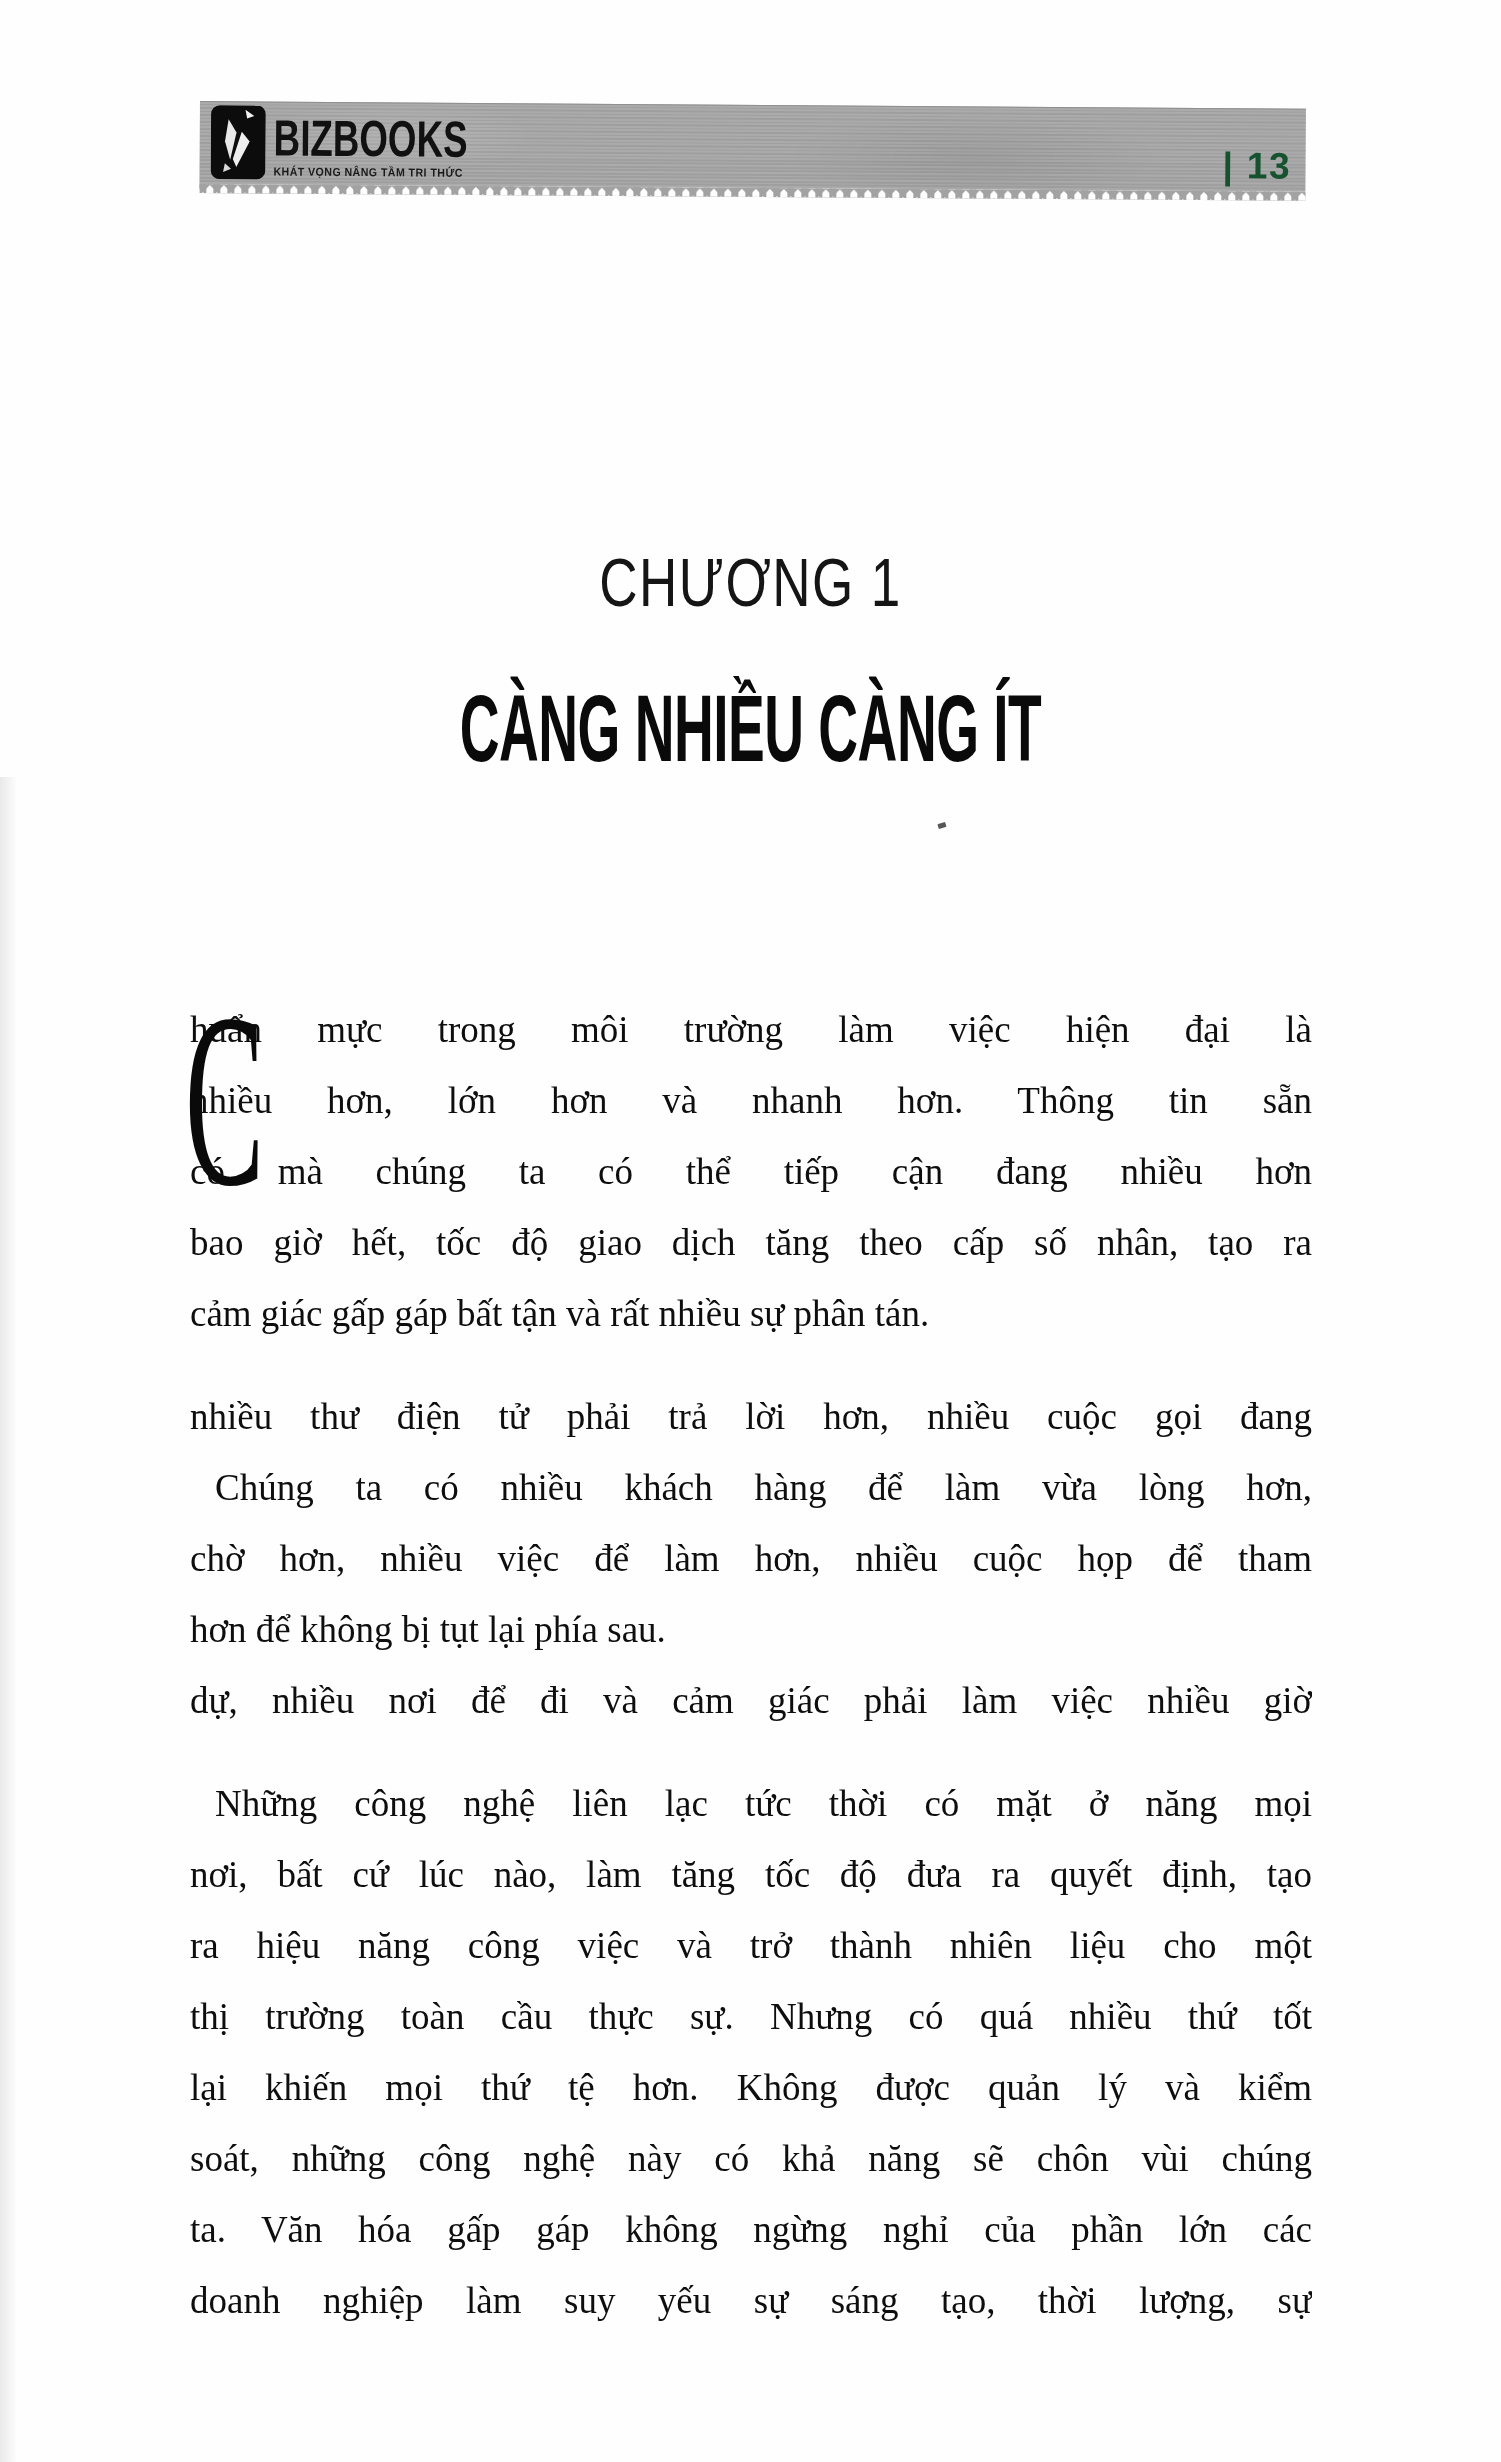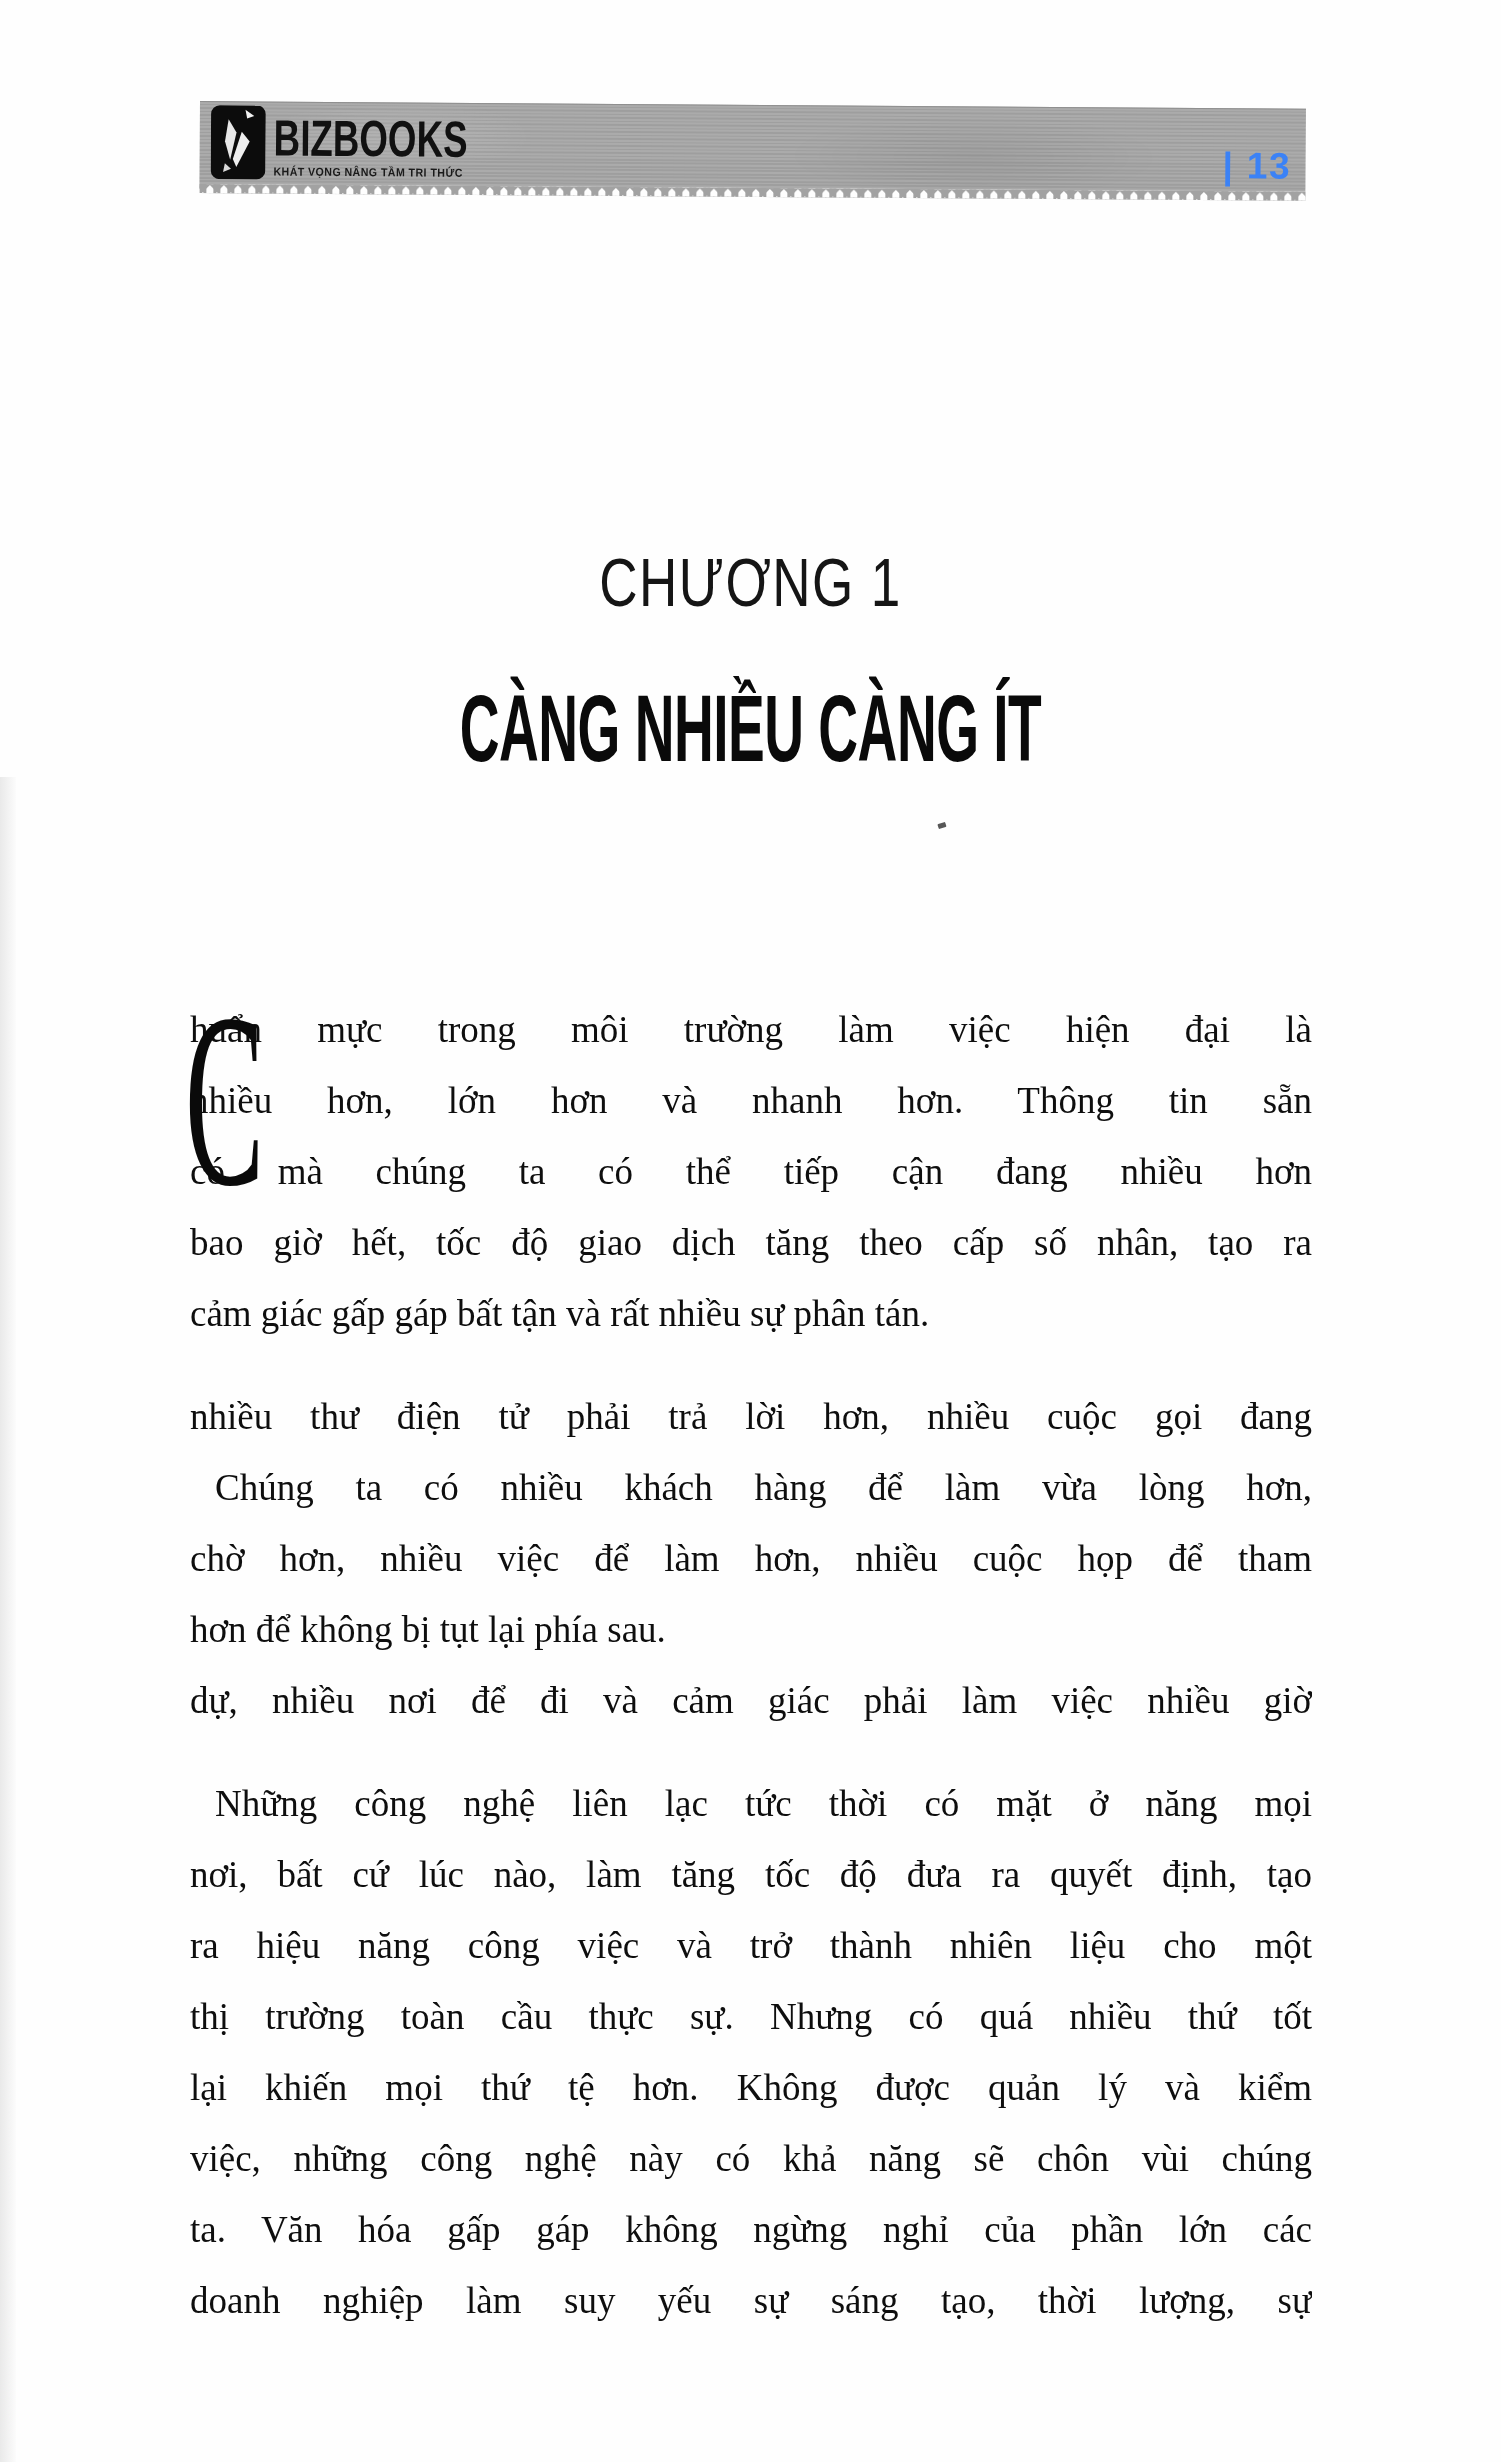--- a/index.html
+++ b/index.html
@@ -47,21 +47,21 @@
     transform:scaleX(.72); transform-origin:left top;
   }
   .logo-tagline {
     margin-top:2.6px; font-size:11.5px; font-weight:bold; letter-spacing:0.5px;
     white-space:nowrap; transform:scaleX(.92); transform-origin:left top;
     color:#1a1a1a;
   }
   .page-number {
     position:absolute; right:14px; top:37px;
     font-family:"Liberation Sans","DejaVu Sans",sans-serif;
-    font-weight:bold; font-size:37px; color:#3b82f6; letter-spacing:1.8px;
+    font-weight:bold; font-size:37px; color:#14532d; letter-spacing:1.8px;
     white-space:nowrap;
   }
 
   
   .kicker {
     position:absolute; top:548px; left:0; width:100%;
     text-align:center;
     font-family:"Liberation Sans","DejaVu Sans",sans-serif;
     font-size:68px; font-weight:normal; letter-spacing:1.8px; line-height:1;
     transform:scaleX(.78); color:#151515; white-space:nowrap;
@@ -151,21 +151,21 @@
           <div class="line j">dự, nhiều nơi để đi và cảm giác phải làm việc nhiều giờ</div>
         </div>
     </div>
     <div class="para">
       <div>
           <div class="line j indent">Những công nghệ liên lạc tức thời có mặt ở năng mọi</div>
           <div class="line j">nơi, bất cứ lúc nào, làm tăng tốc độ đưa ra quyết định, tạo</div>
           <div class="line j">ra hiệu năng công việc và trở thành nhiên liệu cho một</div>
           <div class="line j">thị trường toàn cầu thực sự. Nhưng có quá nhiều thứ tốt</div>
           <div class="line j">lại khiến mọi thứ tệ hơn. Không được quản lý và kiểm</div>
-          <div class="line j">việc, những công nghệ này có khả năng sẽ chôn vùi chúng</div>
+          <div class="line j">soát, những công nghệ này có khả năng sẽ chôn vùi chúng</div>
           <div class="line j">ta. Văn hóa gấp gáp không ngừng nghỉ của phần lớn các</div>
           <div class="line j">doanh nghiệp làm suy yếu sự sáng tạo, thời lượng, sự</div>
         </div>
     </div>
   </div>
 
 </div>
 
 
 </body></html>

